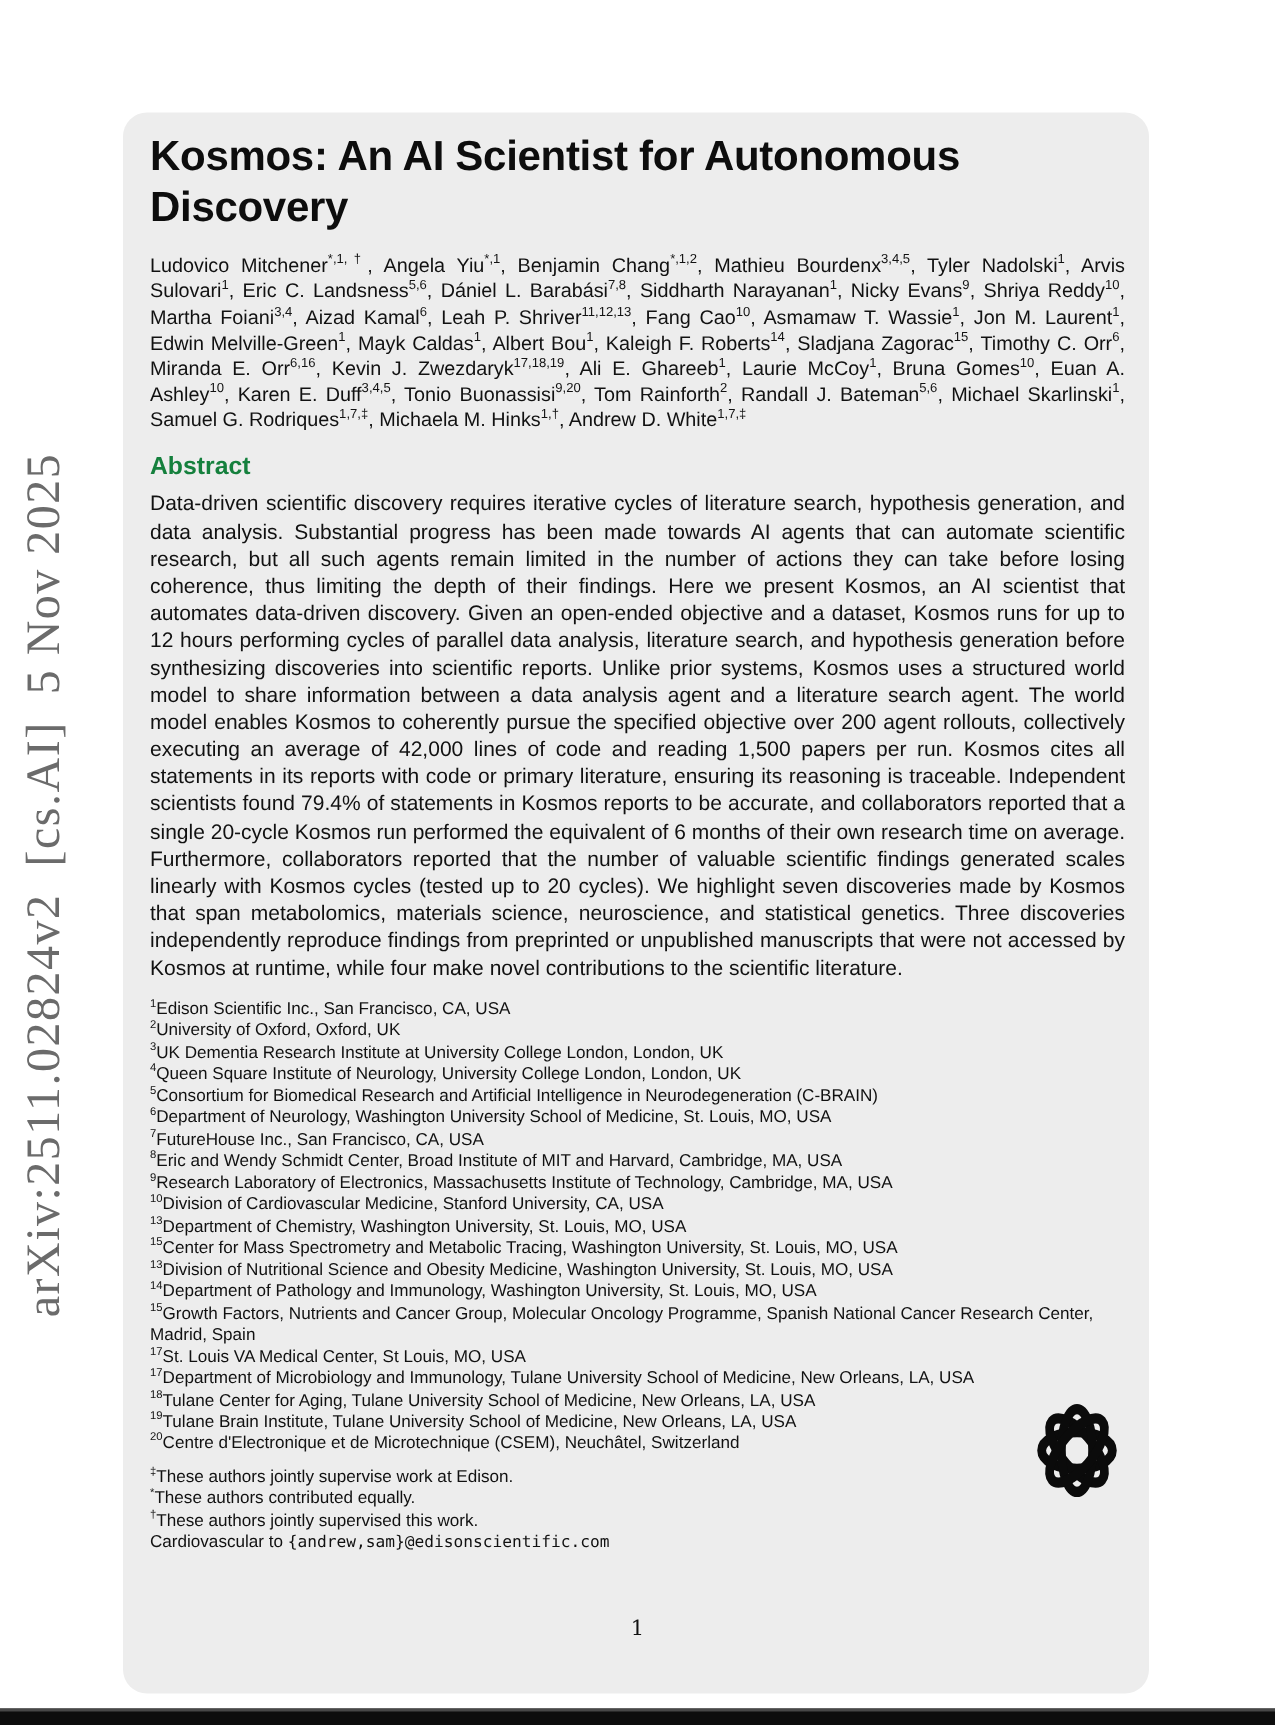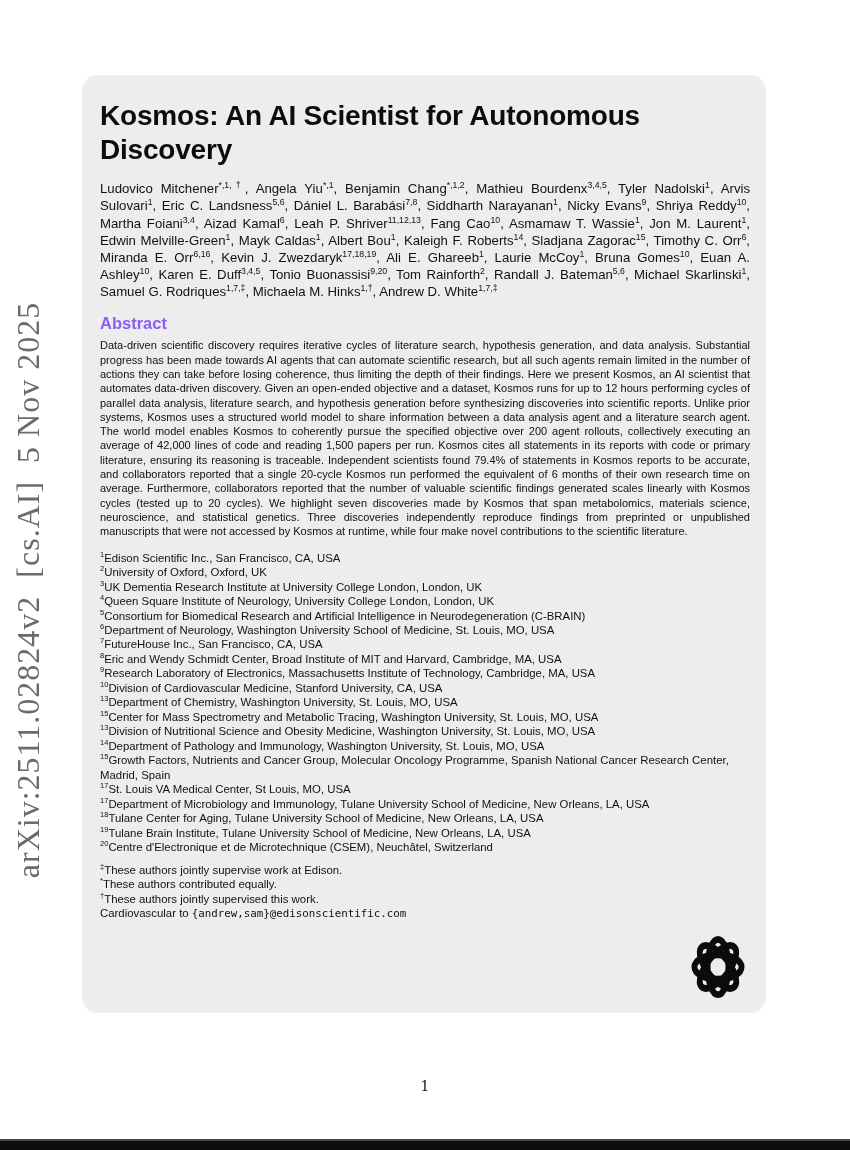--- a/index.html
+++ b/index.html
@@ -12,40 +12,40 @@
   
   .arxiv-stamp{
     position:absolute;left:-275px;top:570px;width:610px;height:40px;
     transform:rotate(-90deg);
     font-family:"Liberation Serif",serif;
     font-size:32px;color:#6b6b6b;
     text-align:center;white-space:pre;letter-spacing:1px;
   }
   
   .panel{
-    position:absolute;left:82px;top:75px;width:684px;height:938px;
+    position:absolute;left:82px;top:75px;width:684px;height:1054px;
     background:#ededed;border-radius:16px;
-    box-sizing:border-box;padding:24px 16px 0 18px;
+    box-sizing:border-box;padding:12px 16px 0 18px;
   }
   .title{
     margin:0;width:620px;
     font-size:28px;line-height:1.22;font-weight:700;color:#0d0d0d;
     letter-spacing:-0.2px;
   }
   .authors{
     margin:13px 0 0 0;width:650px;
     font-size:13.2px;line-height:1.3;text-align:justify;color:#111;
   }
   sup{font-size:66%;line-height:0;vertical-align:super;}
   .abstract-heading{
-    margin:14px 0 0 0;font-size:16.5px;font-weight:700;color:#8b5cf6;
+    margin:14px 0 0 0;font-size:16.5px;font-weight:700;color:#15803d;
   }
   .abstract-text{
     margin:5px 0 0 0;width:650px;
-    font-size:11px;line-height:1.3;text-align:justify;color:#111;
+    font-size:14px;line-height:1.3;text-align:justify;color:#111;
   }
   .affils{margin:12px 0 0 0;width:650px;font-size:11.4px;line-height:1.27;color:#111;}
   .affil-row{margin:0;}
   .footnotes{margin:8px 0 0 0;width:640px;font-size:11.4px;line-height:1.27;color:#111;}
   .footnote-row{margin:0;}
   .correspondence{margin:0;font-size:11.4px;line-height:1.3;color:#111;}
   .mono{font-family:"DejaVu Sans Mono",monospace;font-size:10.8px;}
   .logo{position:absolute;left:689px;top:933px;width:58px;height:68px;}
   .page-number{
     position:absolute;left:0;top:1078px;width:850px;text-align:center;

